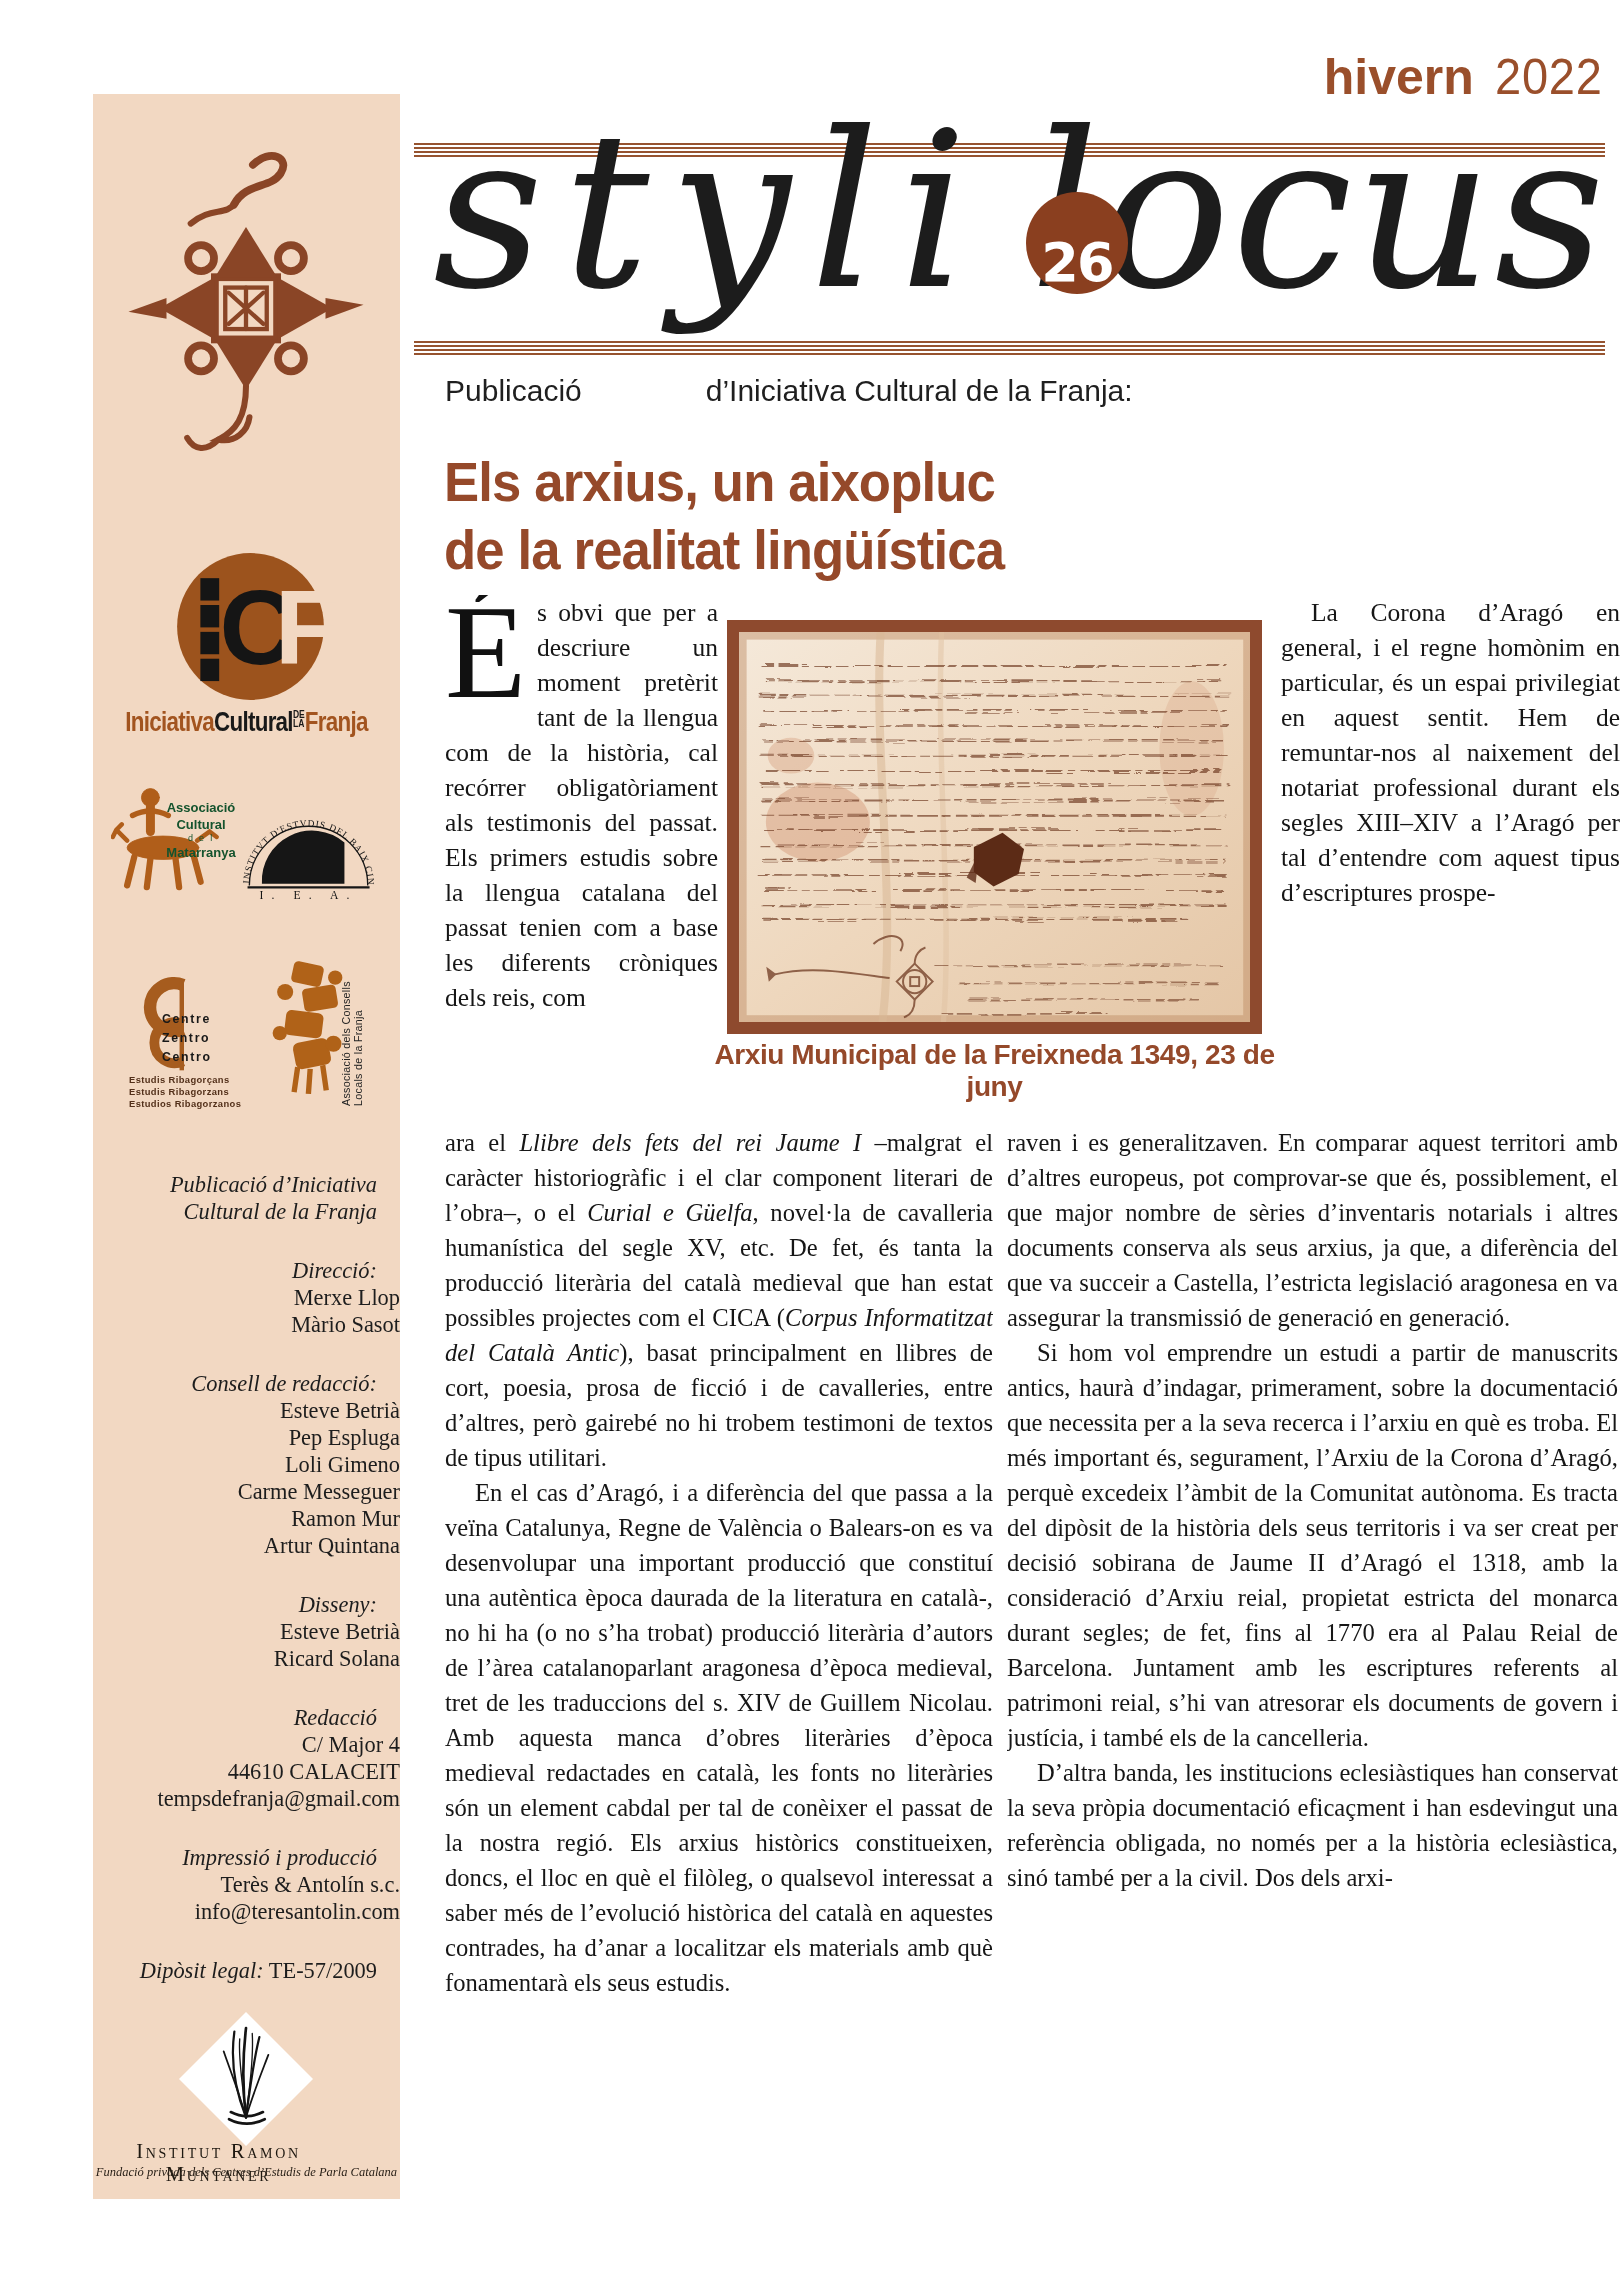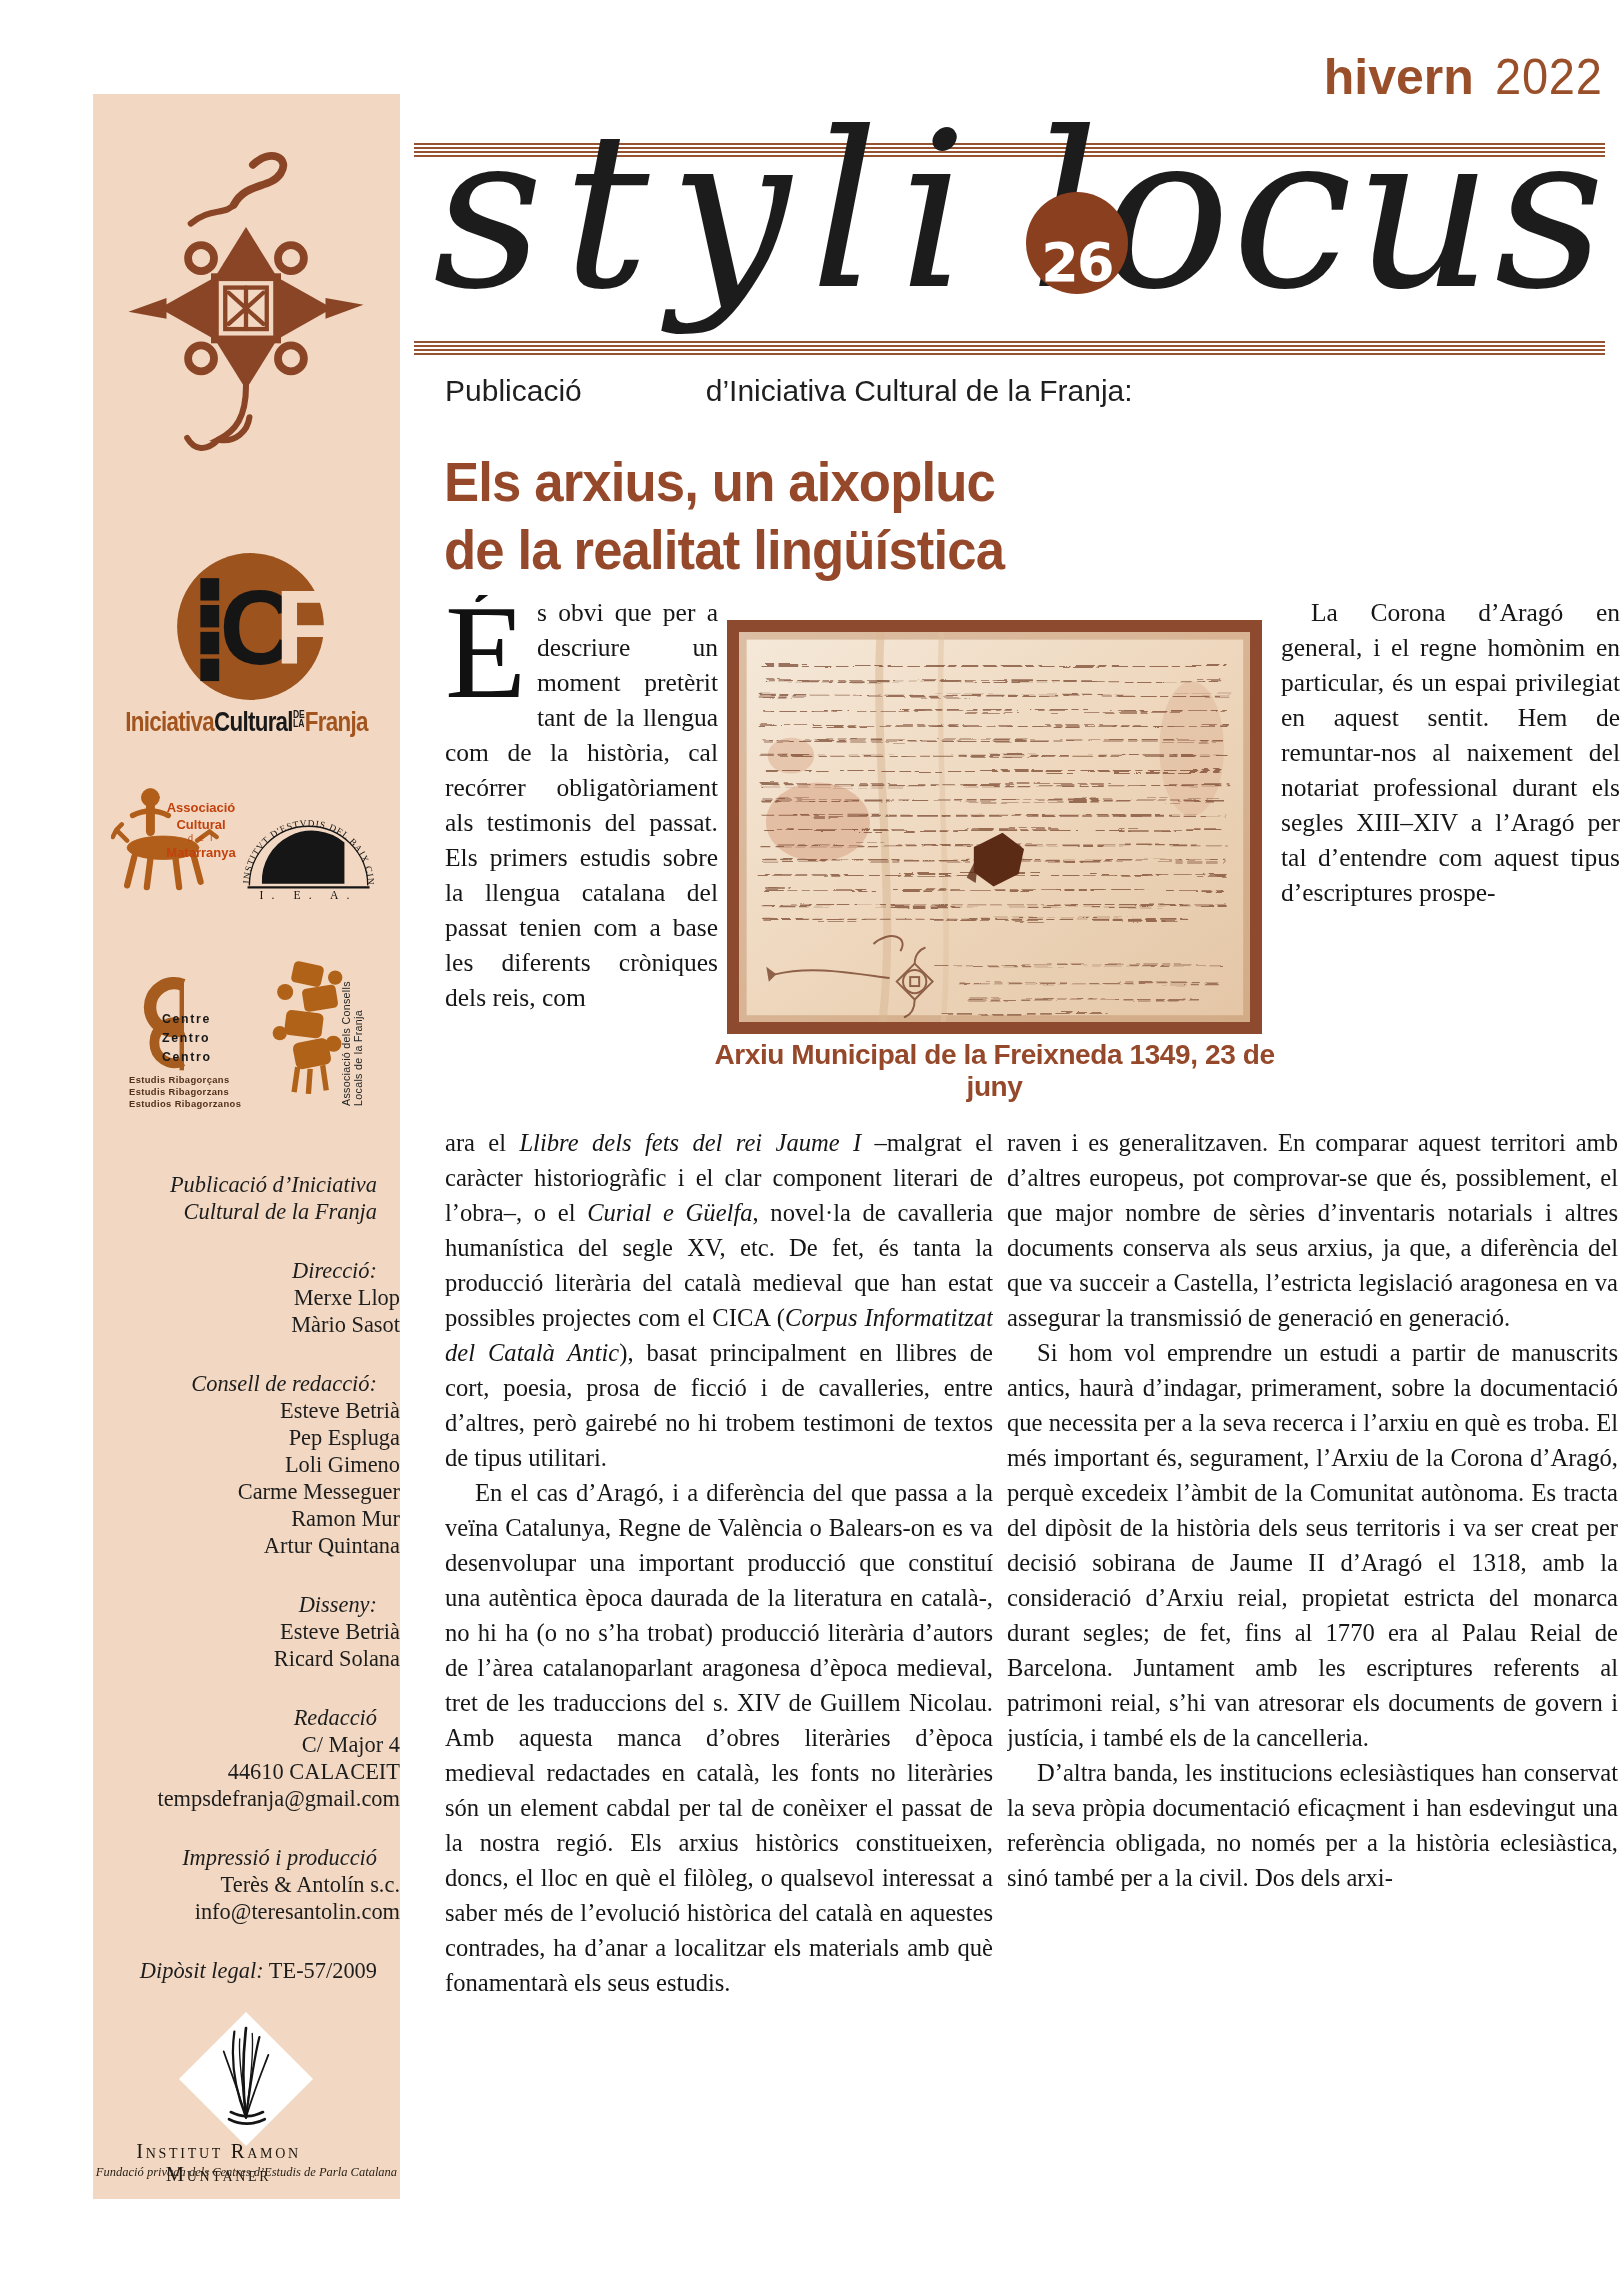--- a/index.html
+++ b/index.html
@@ -55,21 +55,21 @@
   .sidebar{position:absolute;left:93px;top:94px;width:307px;height:2105px;background:#f2d8c2;z-index:2;}
   .sb-abs{position:absolute;}
   .icf-name{left:0;top:612px;width:307px;text-align:center;font-family:"Liberation Sans",sans-serif;
             font-weight:700;font-size:28px;letter-spacing:-0.9px;transform:scaleX(.8);transform-origin:center;
             white-space:nowrap;}
   .icf-name .brown{color:#a2541f;}
   .icf-name .black{color:#191919;}
   .dela{display:inline-block;font-size:10.7px;line-height:9.9px;font-weight:700;color:#191919;
         vertical-align:baseline;position:relative;top:-3.6px;letter-spacing:0;}
   .mat-text{left:50px;top:705px;width:116px;text-align:center;font-family:"Liberation Sans",sans-serif;
-            font-weight:700;color:#c2410c;}
+            font-weight:700;color:#14532d;}
   .mat-text div{font-size:13px;line-height:17px;}
   .mat-text .small{font-size:9px;line-height:10.7px;font-weight:400;letter-spacing:1.8px;}
   .centre-text{left:69px;top:915px;font-family:"Liberation Sans",sans-serif;font-weight:700;color:#181818;
                font-size:13.4px;line-height:19px;letter-spacing:1.8px;transform:scaleX(.92);transform-origin:left top;}
   .estudis-text{left:36px;top:980px;font-family:"Liberation Sans",sans-serif;font-weight:700;color:#53301a;
                 font-size:9.9px;line-height:12px;letter-spacing:0.4px;transform:scaleX(.95);transform-origin:left top;}
   .consells-vtext{left:247px;top:864px;height:148px;writing-mode:vertical-rl;transform:rotate(180deg);
                   font-family:"Liberation Sans",sans-serif;font-size:10.7px;color:#232323;letter-spacing:0.3px;}
   .credits{left:0;top:1077px;width:307px;text-align:right;font-size:22.4px;line-height:27px;color:#1d1d1d;}
   .credit-block{margin-bottom:32px;}

